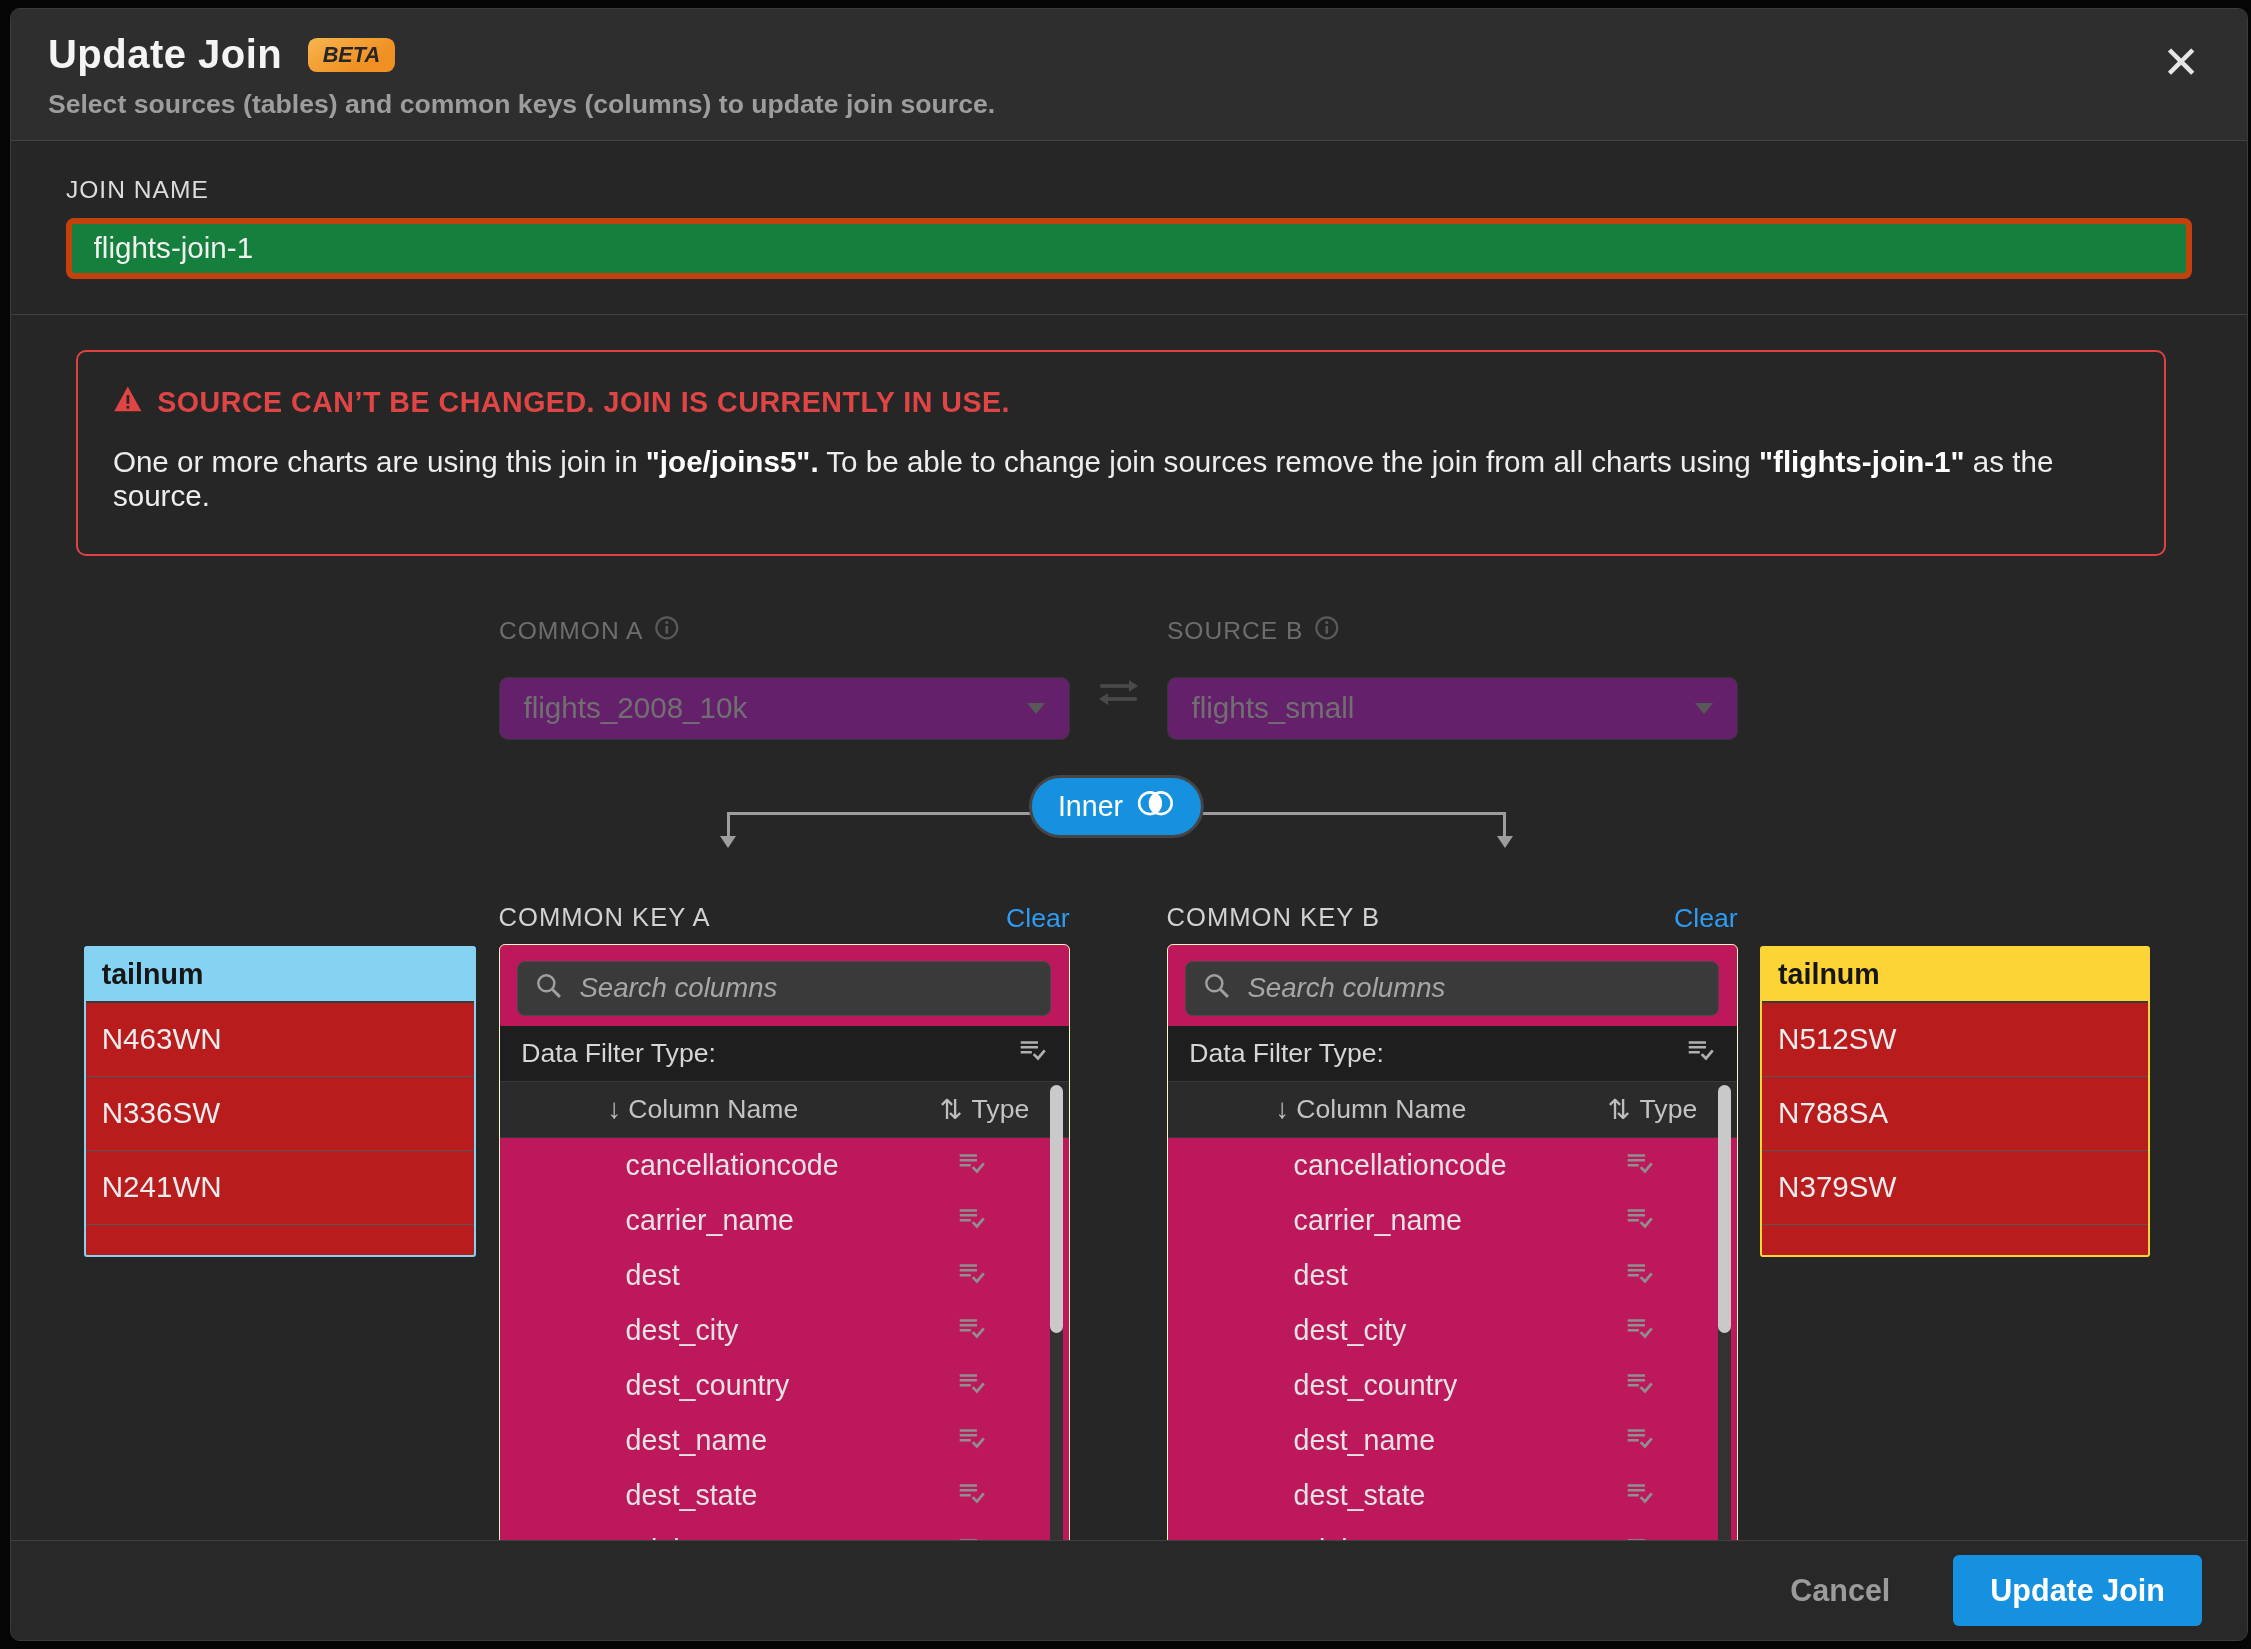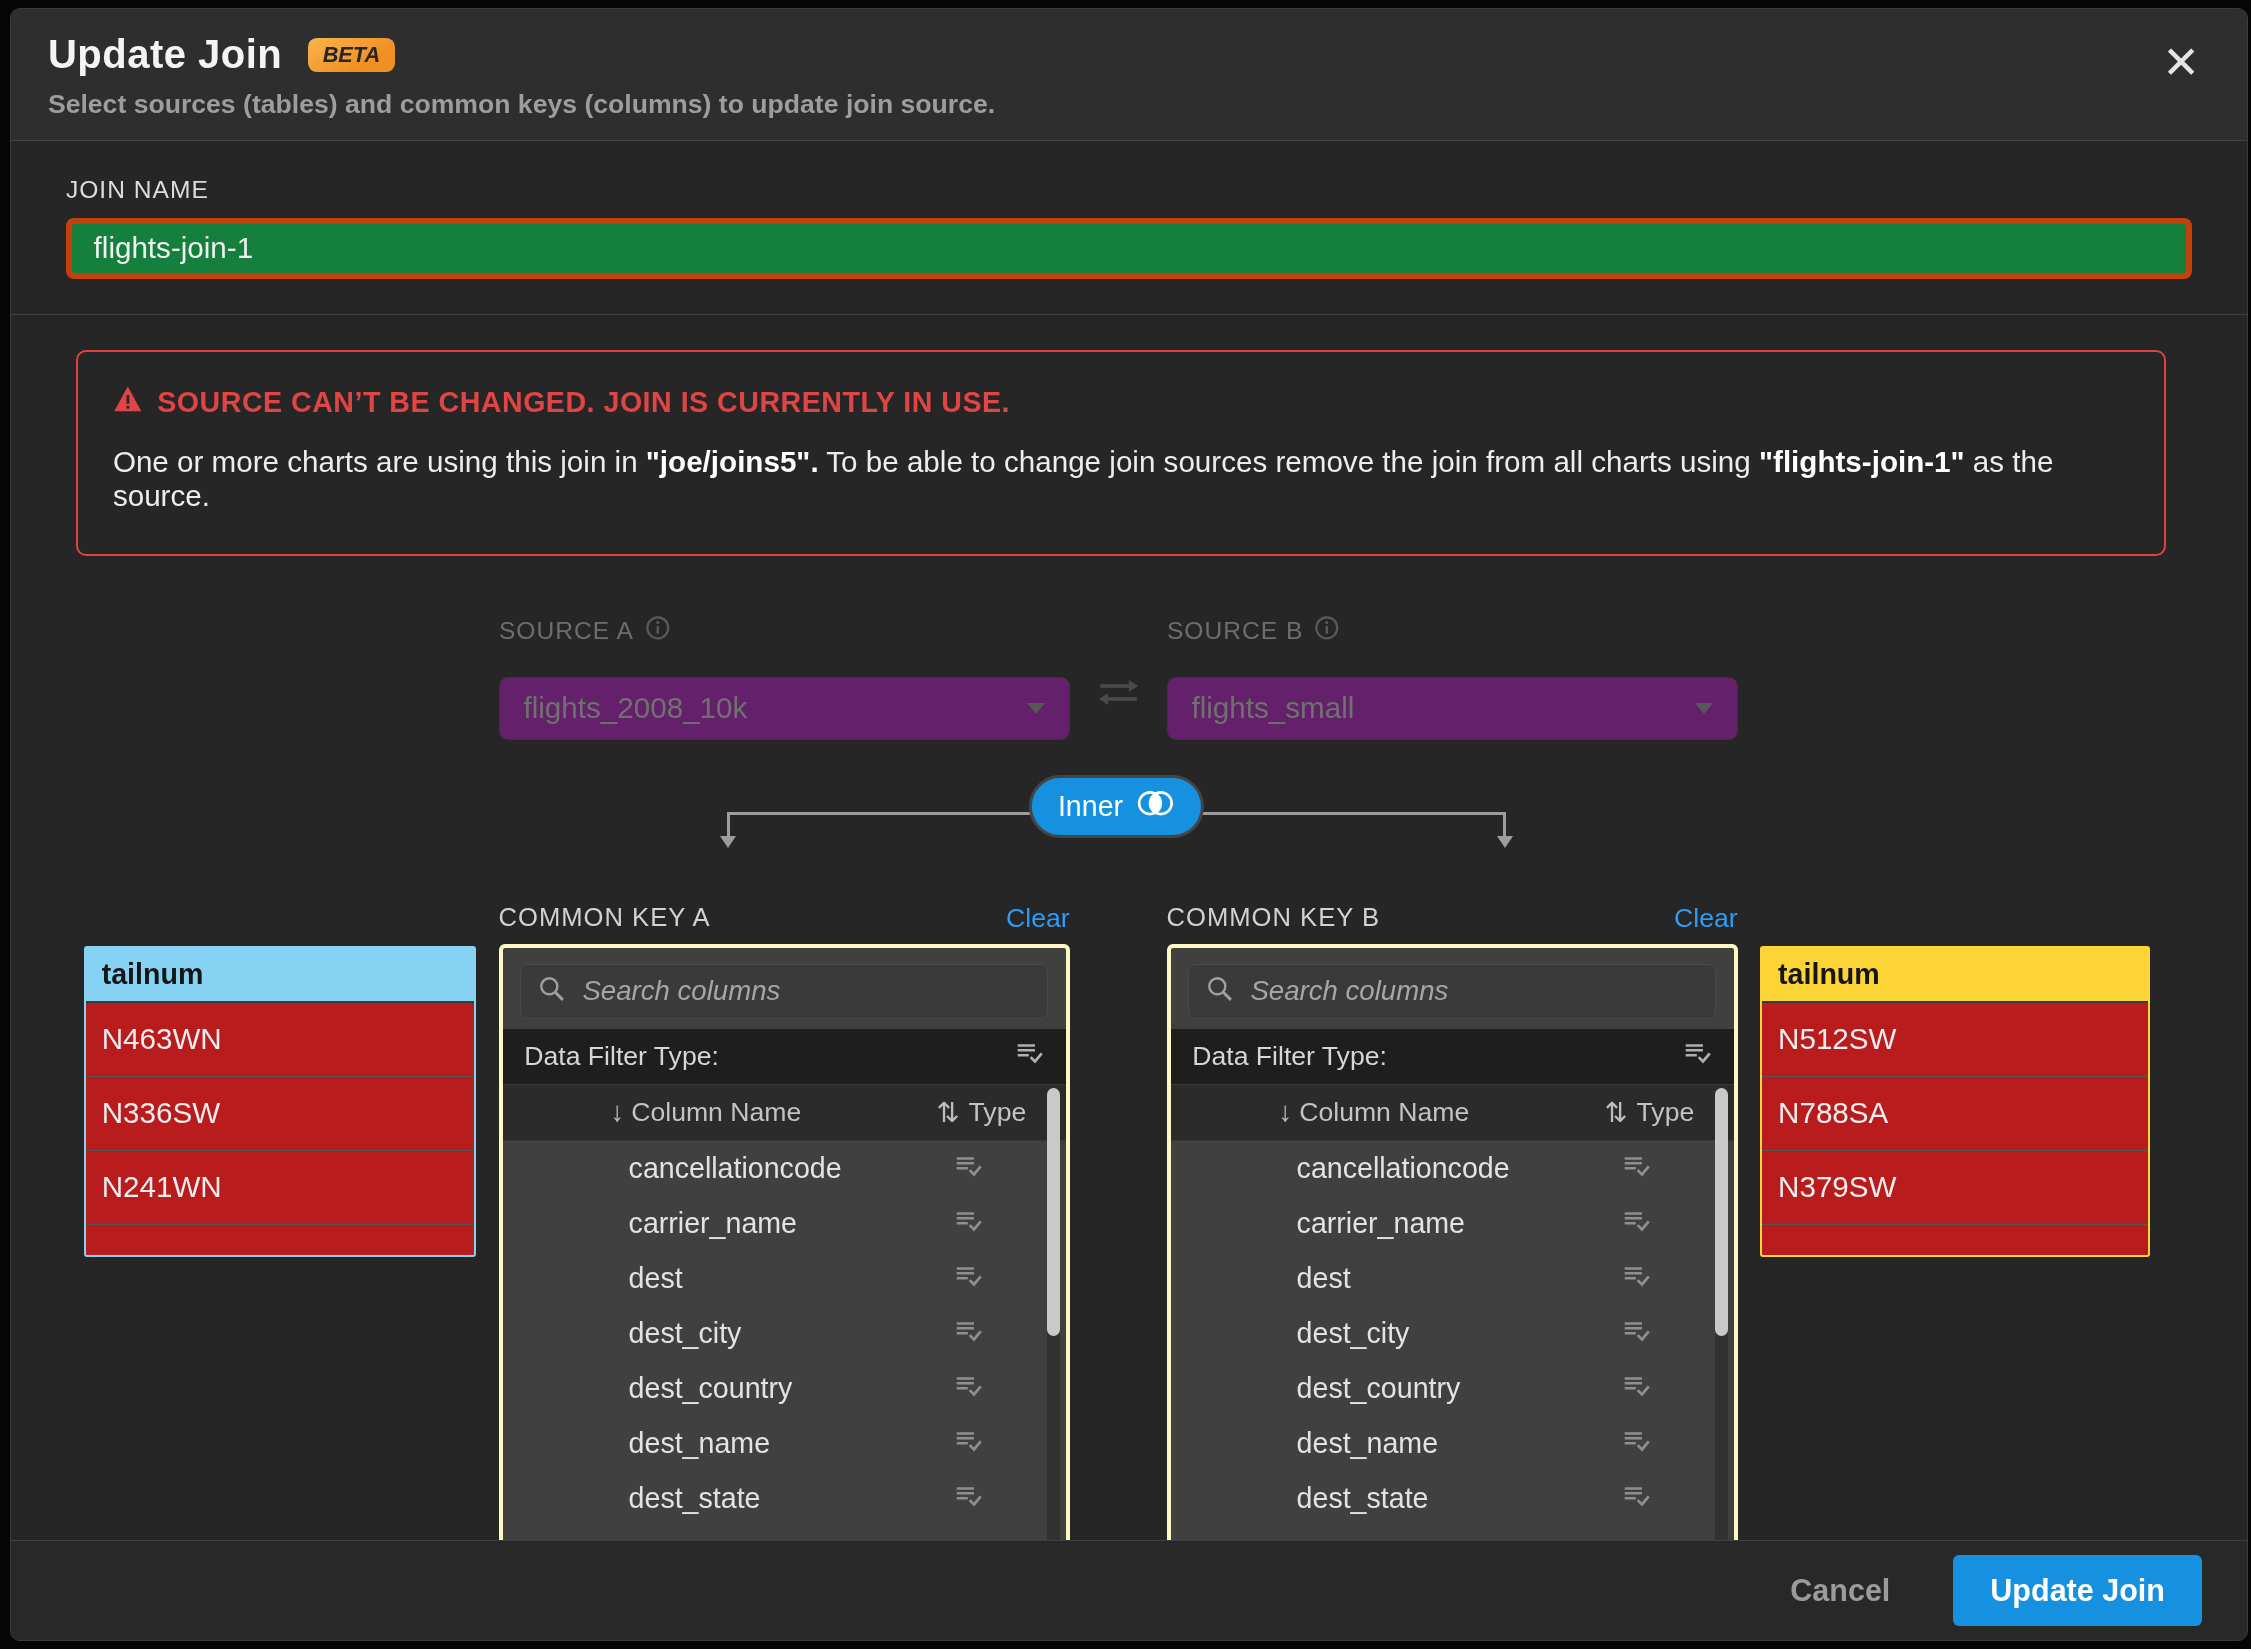--- a/index.html
+++ b/index.html
@@ -72,21 +72,21 @@
   
   .keys-grid { display:flex; margin:45px 0 0 73px; align-items:flex-start; }
   .table-col { width:392px; padding-top:43px; }
   .table-col.right { width:390px; margin-left:22.7px; }
   .key-col { width:571px; margin-left:22.7px; }
   .key-col.b { margin-left:97px; }
   .key-head { height:35px; display:flex; justify-content:space-between; align-items:flex-start; margin-bottom:6px; }
   .key-label { font-size:25.6px; color:#d2d2d2; letter-spacing:1px; }
   .clear-link { font-size:26.6px; color:#2d9cf4; background:none; border:none; cursor:pointer;
     font-family:"Liberation Sans", sans-serif; padding:0; }
-  .panel { position:relative; height:633px; background:#404040; border:4px solid #fef9c3; border-radius:5.9px; overflow:hidden; }
+  .panel { position:relative; height:633px; background:#be185d; border:1px solid #fef9c3; border-radius:5.9px; overflow:hidden; }
   .search-wrap { padding:15.8px 17.7px 9.9px; }
   .search-box { height:55px; background:#3a3a3a; border:1px solid #4a4a4a; border-radius:7.9px;
     display:flex; align-items:center; gap:13.8px; padding:0 15.8px; }
   .search-box input { flex:1; background:none; border:none; outline:none;
     color:#dddddd; font-size:27.6px; font-style:italic; font-family:"Liberation Sans", sans-serif; }
   .search-box input::placeholder { color:#a6a6a6; font-style:italic; opacity:1; }
   .filter-row { height:55px; background:#1e1e1e; display:flex; align-items:center; justify-content:space-between;
     padding:0 21.7px; color:#d6d6d6; font-size:26.6px; }
   .list-header { height:57px; background:#2b2b2b; border-top:1px solid #383838; border-bottom:1px solid #383838;
     display:flex; align-items:center; color:#c3c3c3; font-size:26.6px; }
@@ -152,21 +152,21 @@
         </svg>
       </span>
       <span>SOURCE CAN’T BE CHANGED. JOIN IS CURRENTLY IN USE.</span>
     </div>
     <div class="warning-body"><span>One or more charts are using this join in </span><b>"joe/joins5".</b><span> To be able to change join sources remove the join from all charts using </span><b>"flights-join-1"</b><span> as the source.</span></div>
   </div>
 
   <div class="sources-row">
     <div class="source-block">
       <div class="source-label">
-        <span>SOURCE A</span>
+        <span>COMMON A</span>
         <span>
           <svg width="25.6" height="25.6" viewBox="0 0 20 20">
             <circle cx="10" cy="10" r="8.2" stroke="#8c8c8c" stroke-width="1.7" fill="none"></circle>
             <circle cx="10" cy="5.9" r="1.2" fill="#8c8c8c"></circle>
             <rect x="9" y="8.4" width="2" height="6.4" rx="1" fill="#8c8c8c"></rect>
           </svg>
         </span>
       </div>
       <div class="select-box">
         <span>flights_2008_10k</span>

